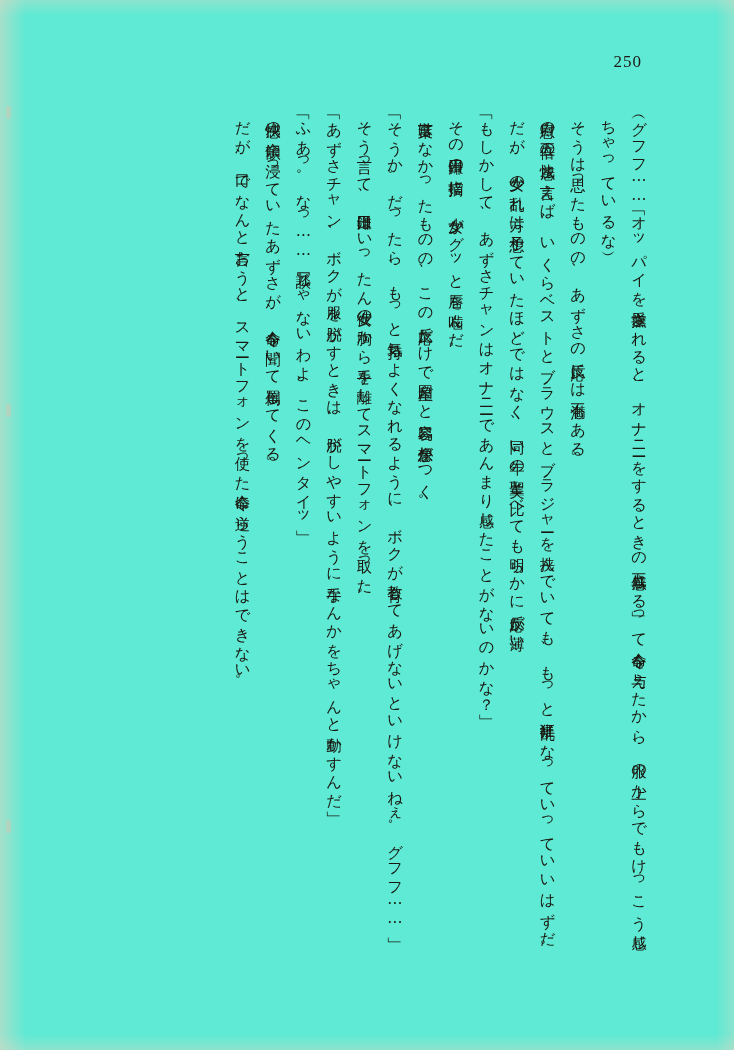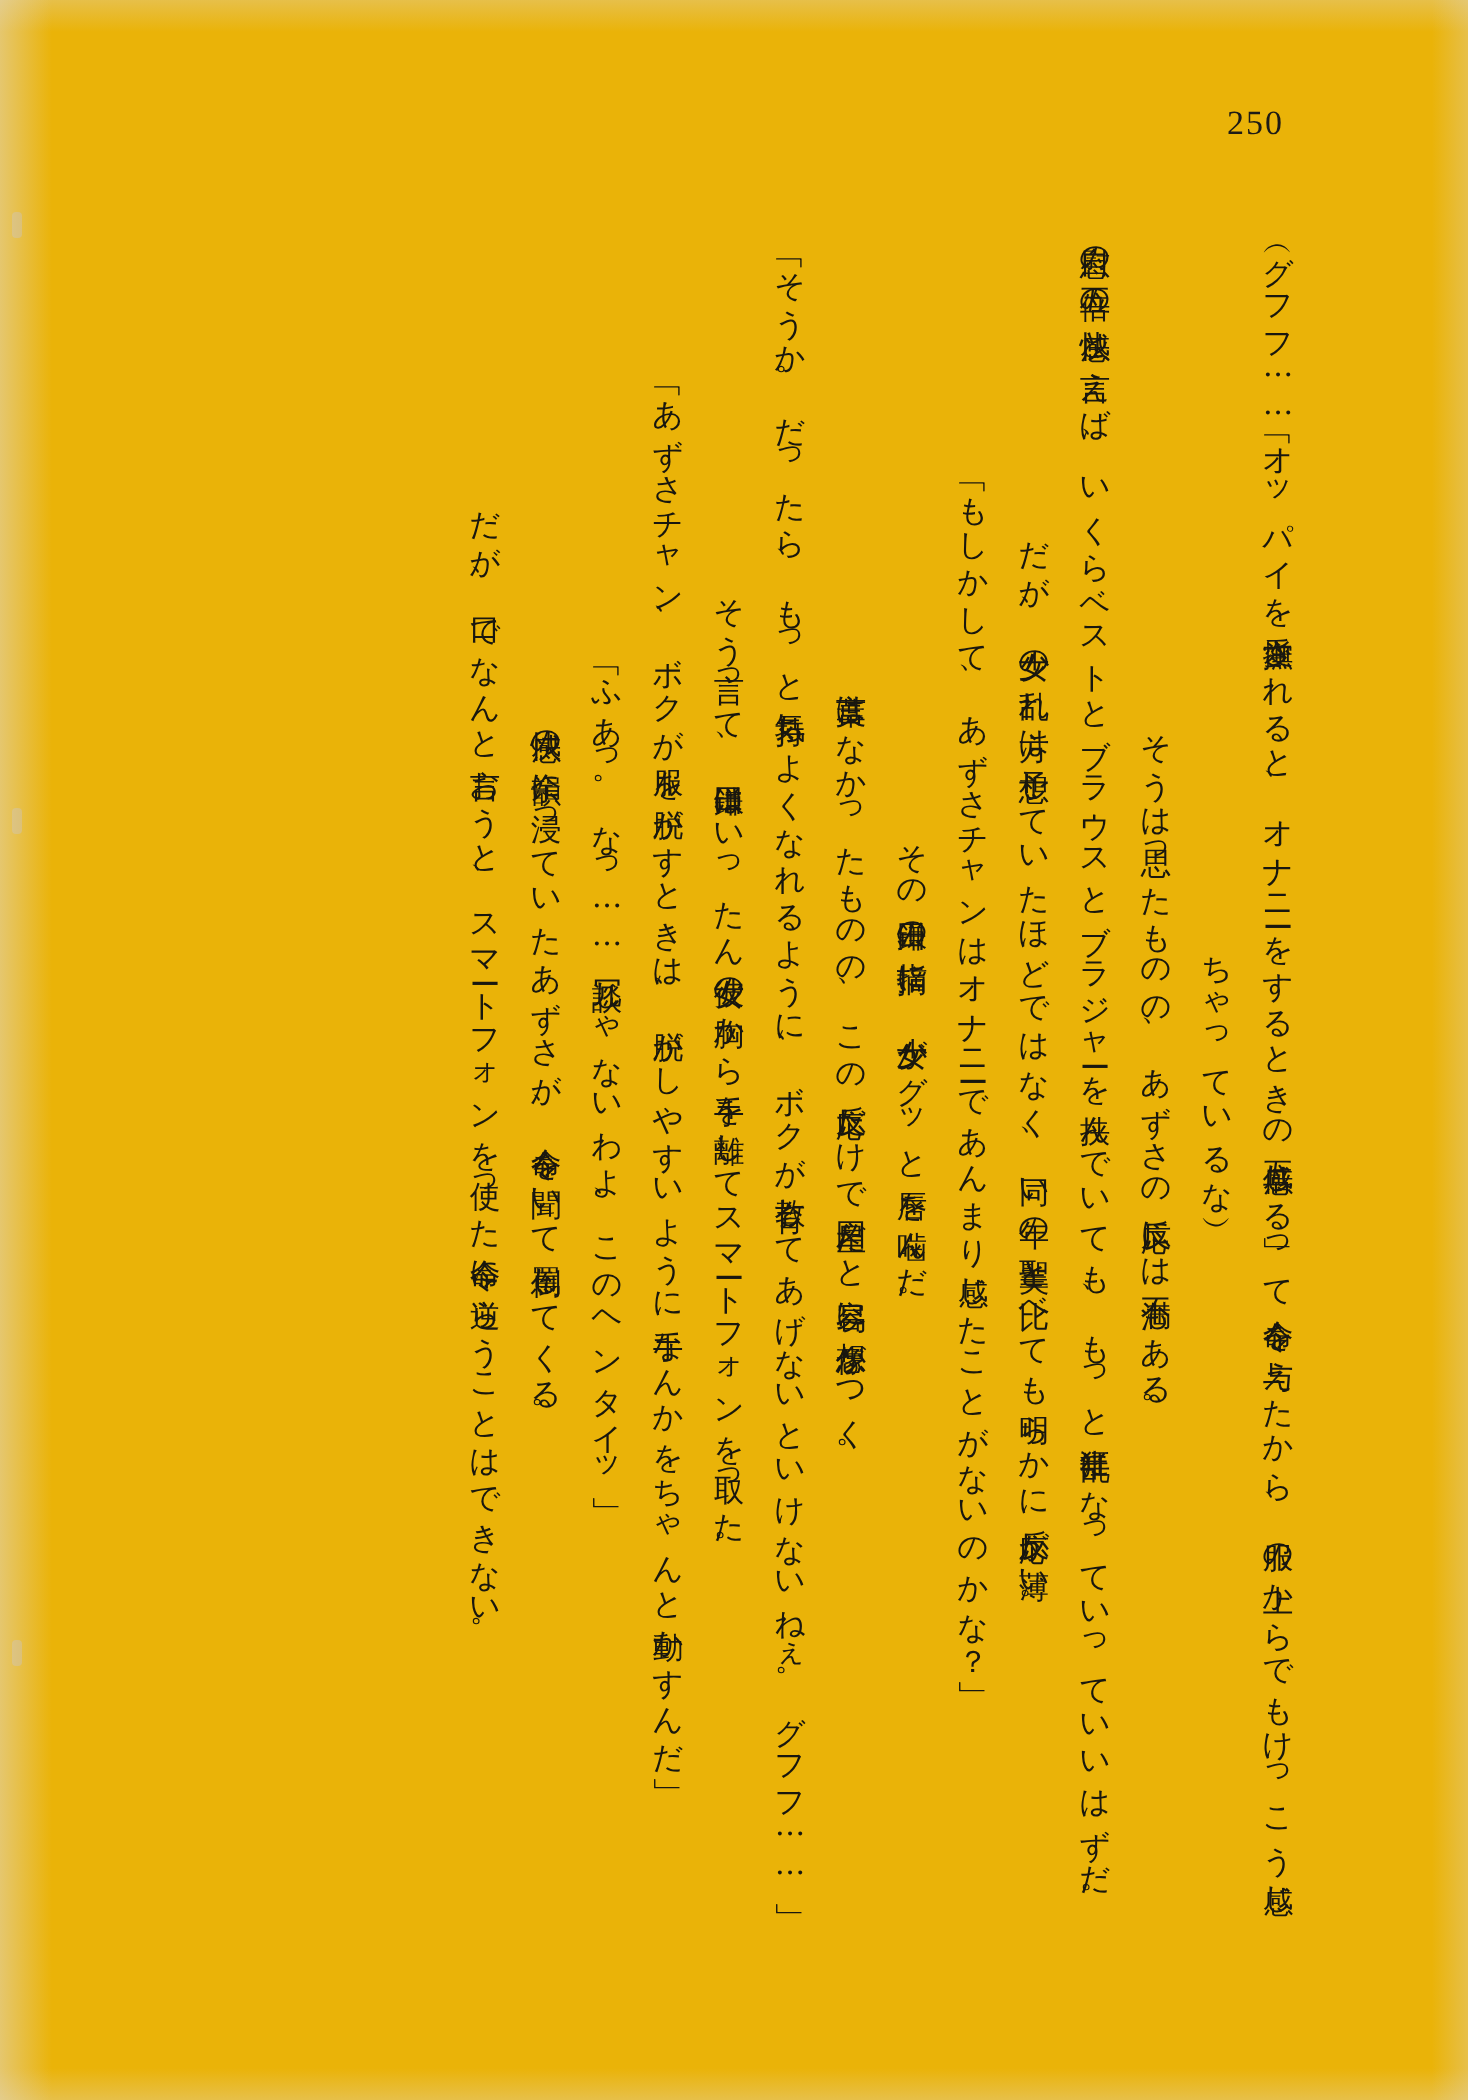--- a/index.html
+++ b/index.html
@@ -10,24 +10,23 @@
   body {
     width: 734px;
     height: 1050px;
     overflow: hidden;
     font-family: "Liberation Serif", serif;
   }
   .page {
     position: relative;
     width: 734px;
     height: 1050px;
-    background: #eab308;
+    background: #5eead4;
     box-sizing: border-box;
     overflow: hidden;
-    text-align: center;
   }
   
   .page::before {
     content: "";
     position: absolute;
     inset: 0;
     background:
       linear-gradient(to right, rgba(225,215,195,0.55) 0px, rgba(253,251,244,0) 26px),
       linear-gradient(to left, rgba(225,215,195,0.35) 0px, rgba(253,251,244,0) 18px),
       linear-gradient(to bottom, rgba(225,215,195,0.35) 0px, rgba(253,251,244,0) 16px),

